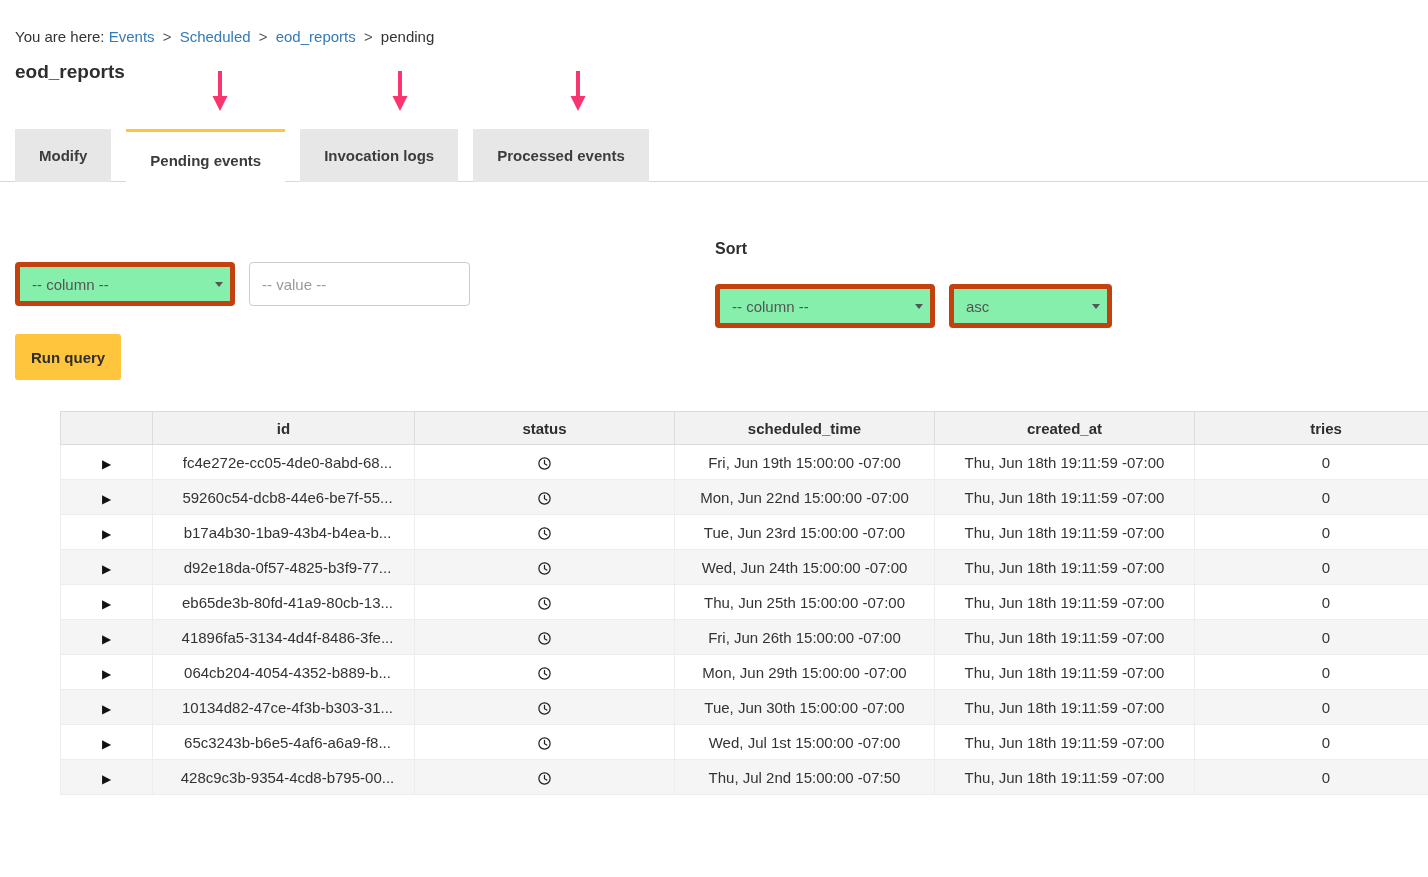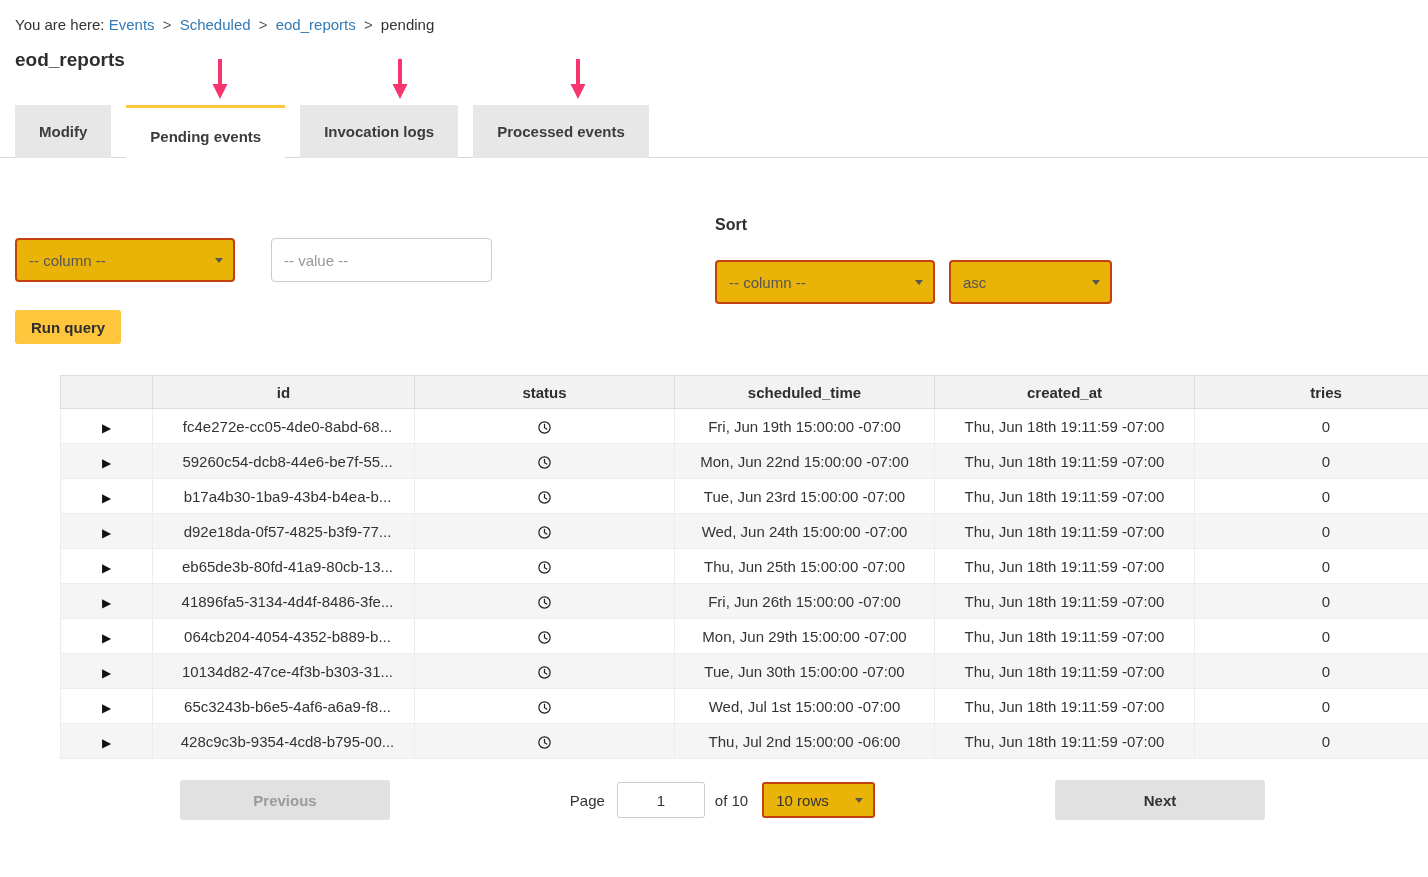--- a/index.html
+++ b/index.html
@@ -4,21 +4,21 @@
 <style>
   * { box-sizing: border-box; margin: 0; padding: 0; }
   html, body { background: #ffffff; }
   body {
     font-family: "Liberation Sans", "DejaVu Sans", sans-serif;
     color: #333;
     width: 1428px;
     min-height: 877px;
     font-size: 15px;
   }
-  .container { padding: 0 15px; }
+  .container { padding: 12px 15px; }
 
   
   .breadcrumb { padding-top: 16px; font-size: 15px; color: #333; }
   .bc-link { color: #337ab7; text-decoration: none; cursor: pointer; }
   .bc-sep { color: #555; margin: 0 4px; }
   .bc-current { color: #333; }
 
   
   .title-row { position: relative; margin-top: 14px; height: 58px; }
   .page-title { font-size: 19px; font-weight: bold; color: #2e2e2e; line-height: 26px; }
@@ -54,23 +54,23 @@
   .content { padding: 56px 15px 0 15px; }
   .filter-sort { display: flex; }
   .filter-block { width: 700px; }
   .sort-block { flex: 1; }
   .section-heading { font-size: 16px; font-weight: bold; color: #2e2e2e; line-height: 22px; }
   .controls-row { display: flex; margin-top: 24px; }
   .select-wrap { position: relative; }
   select {
     appearance: none; -webkit-appearance: none; -moz-appearance: none;
     height: 44px;
-    border: 2px solid #c2410c;
+    border: 5px solid #c2410c;
     border-radius: 4px;
-    background: #eab308;
+    background: #86efac;
     color: #555;
     font-size: 15px;
     font-family: inherit;
     padding: 0 28px 0 12px;
     width: 100%;
     cursor: pointer;
   }
   .chevron {
     position: absolute; right: 12px; top: 50%; margin-top: -2px;
     width: 0; height: 0; pointer-events: none;
@@ -83,27 +83,26 @@
   .w-value { width: 221px; }
   .w-asc { width: 163px; }
   input.text-input {
     height: 44px;
     border: 1px solid #ccc;
     border-radius: 4px;
     padding: 0 12px;
     font-size: 15px;
     font-family: inherit;
     color: #333;
-    margin-left: 22px;
   }
   input.text-input::placeholder { color: #999; }
 
   .run-query-btn {
     margin-top: 28px;
-    height: 34px;
+    height: 46px;
     padding: 0 16px;
     background: #fec53d;
     border: none;
     border-radius: 3px;
     font-family: inherit;
     font-size: 15px;
     font-weight: bold;
     color: #2e2e2e;
     cursor: pointer;
   }
@@ -407,35 +406,20 @@
     <td><span class="expand-btn">▶</span></td>
     <td class="cell-id">428c9c3b-9354-4cd8-b795-00...</td>
     <td>
       <span>
         <svg class="clock" width="15" height="15" viewBox="0 0 16 16">
           <circle cx="8" cy="8" r="6" fill="none" stroke="#1f1f1f" stroke-width="1.3"></circle>
           <path d="M8 4.6 L8 8.2 L10.4 9.7" fill="none" stroke="#1f1f1f" stroke-width="1.3" stroke-linecap="round"></path>
         </svg>
       </span>
     </td>
-    <td>Thu, Jul 2nd 15:00:00 -06:00</td>
+    <td>Thu, Jul 2nd 15:00:00 -07:50</td>
     <td>Thu, Jun 18th 19:11:59 -07:00</td>
     <td>0</td>
   </tr>
       </tbody>
   </table>
 
-  <div class="pagination">
-    <button class="page-btn prev-btn">Previous</button>
-    <div class="page-center">
-      <span class="page-label">Page</span>
-      <input type="text" class="page-input" value="1" style="">
-      <span class="of-label">of 10</span>
-      <div class="select-wrap rows-select-wrap">
-        <select>
-          <option>10 rows</option>
-        </select>
-        <span class="chevron"></span>
-      </div>
-    </div>
-    <button class="page-btn next-btn">Next</button>
-  </div>
 </div>
 
 </body></html>

